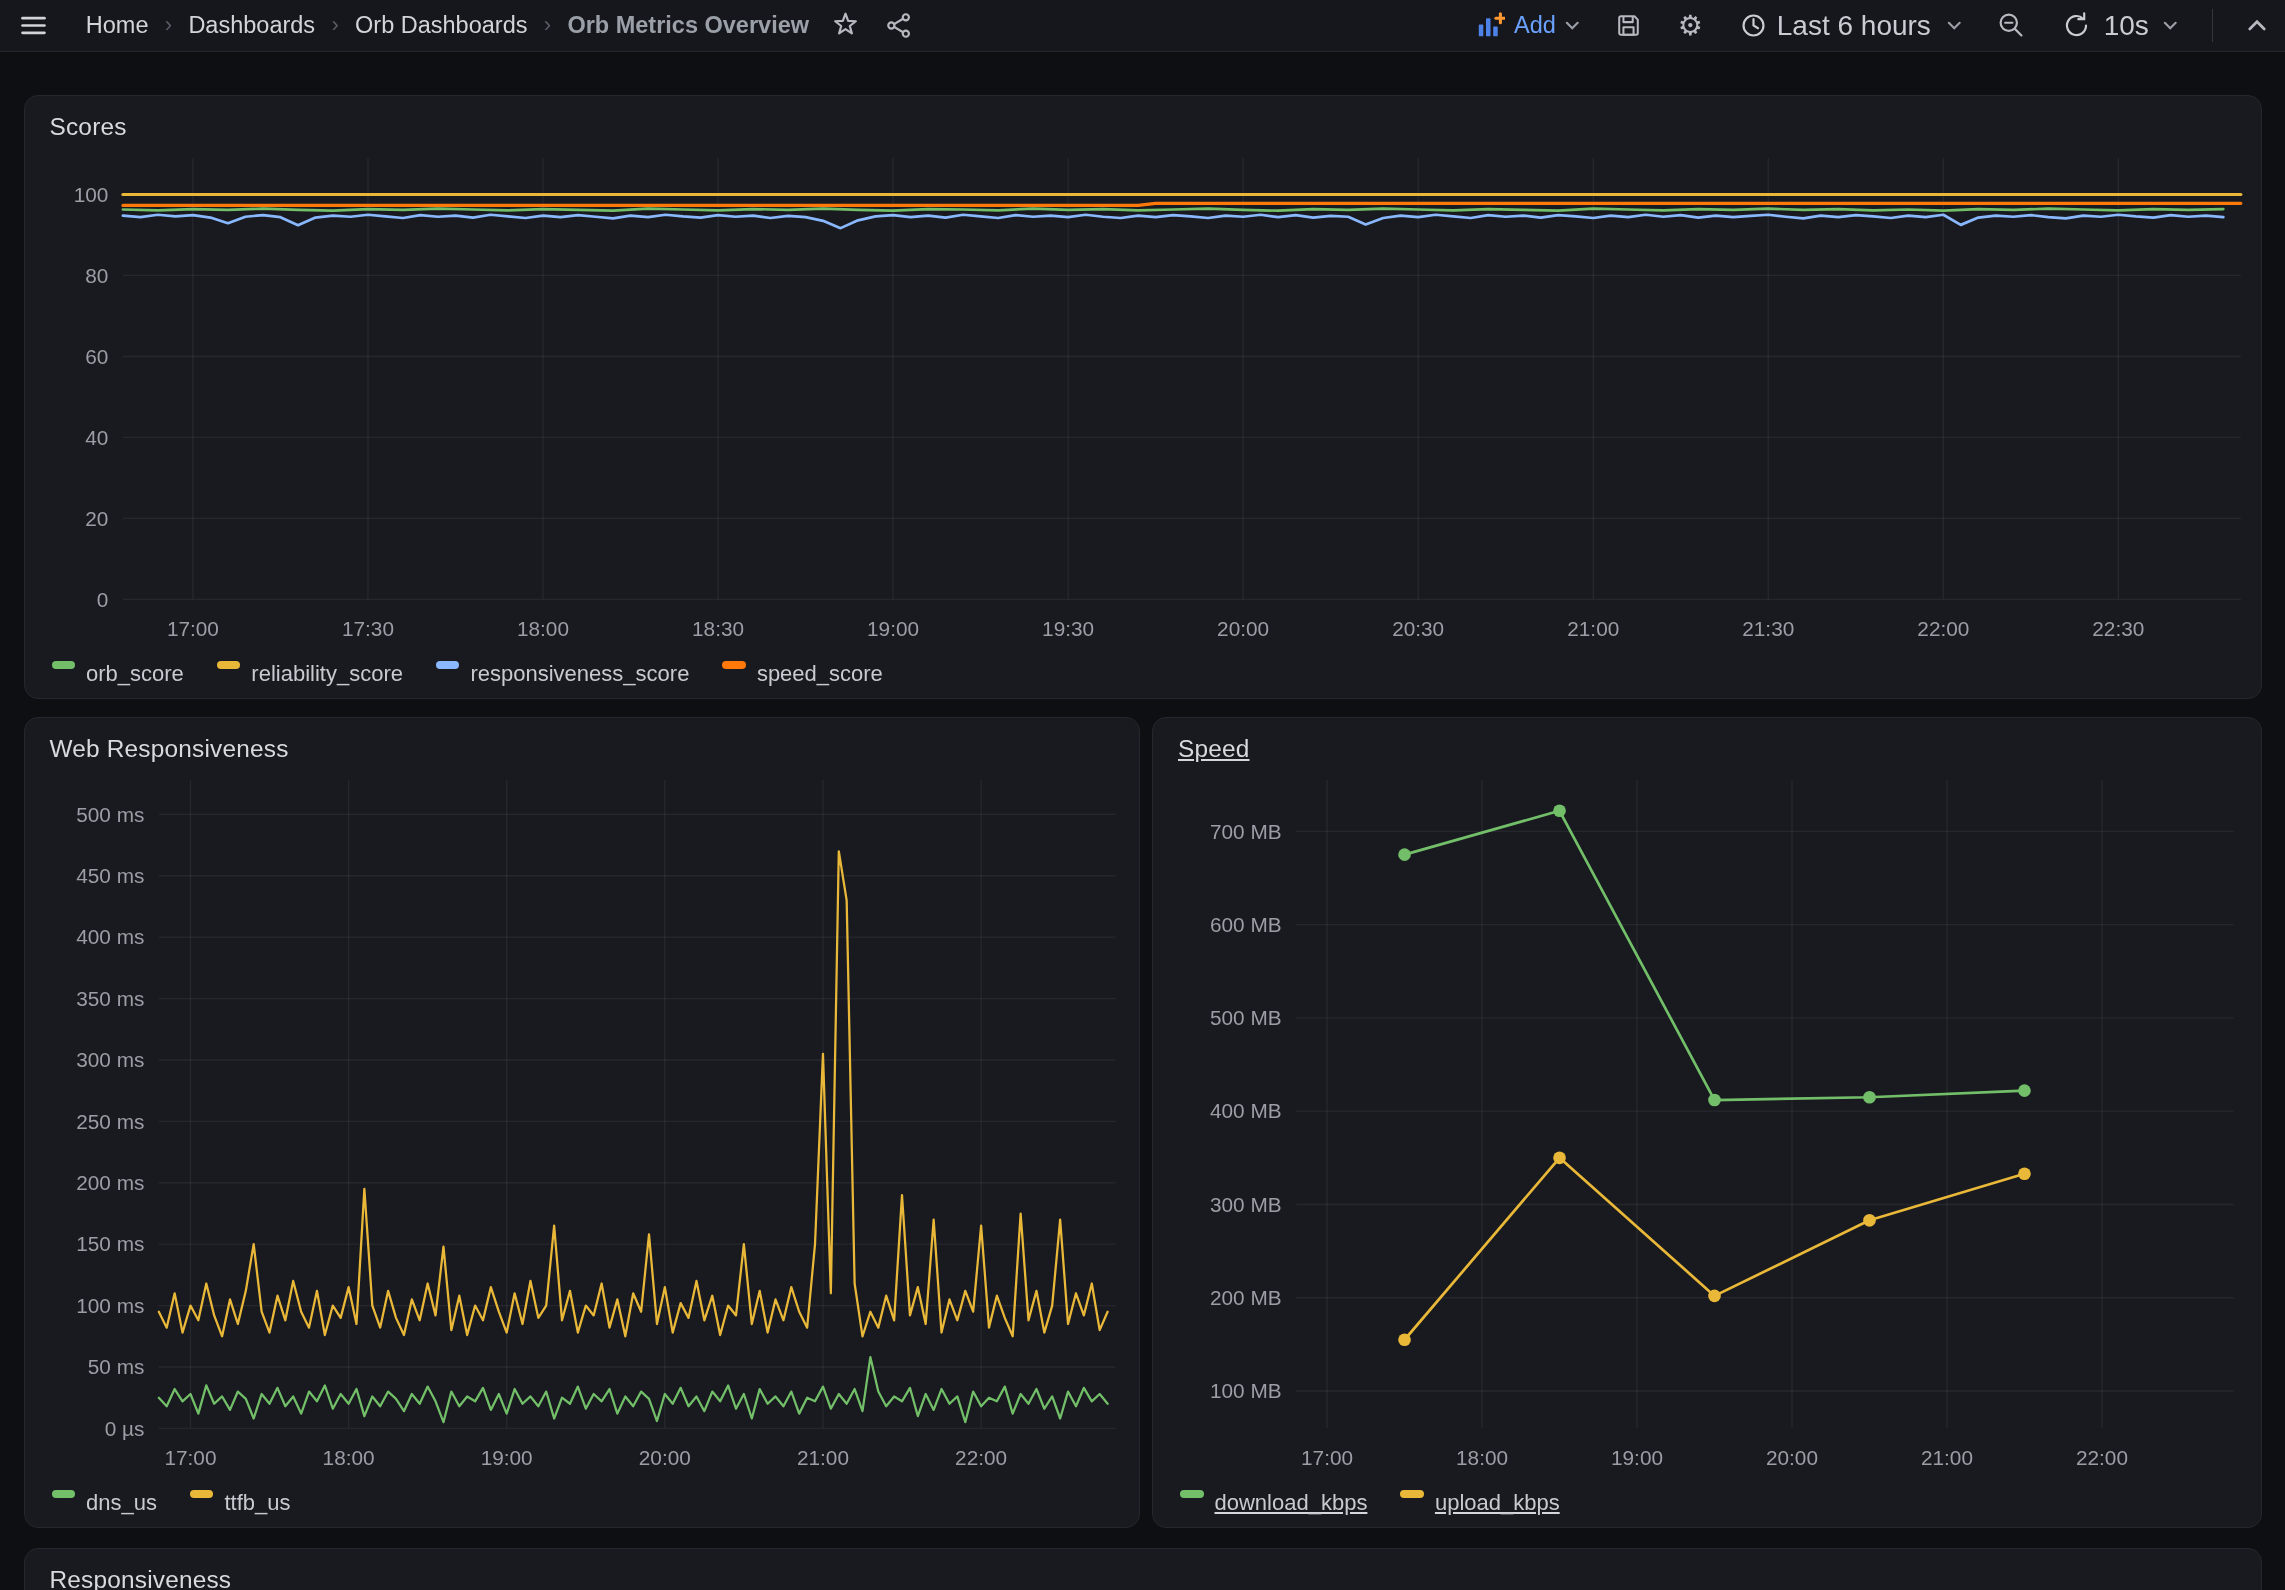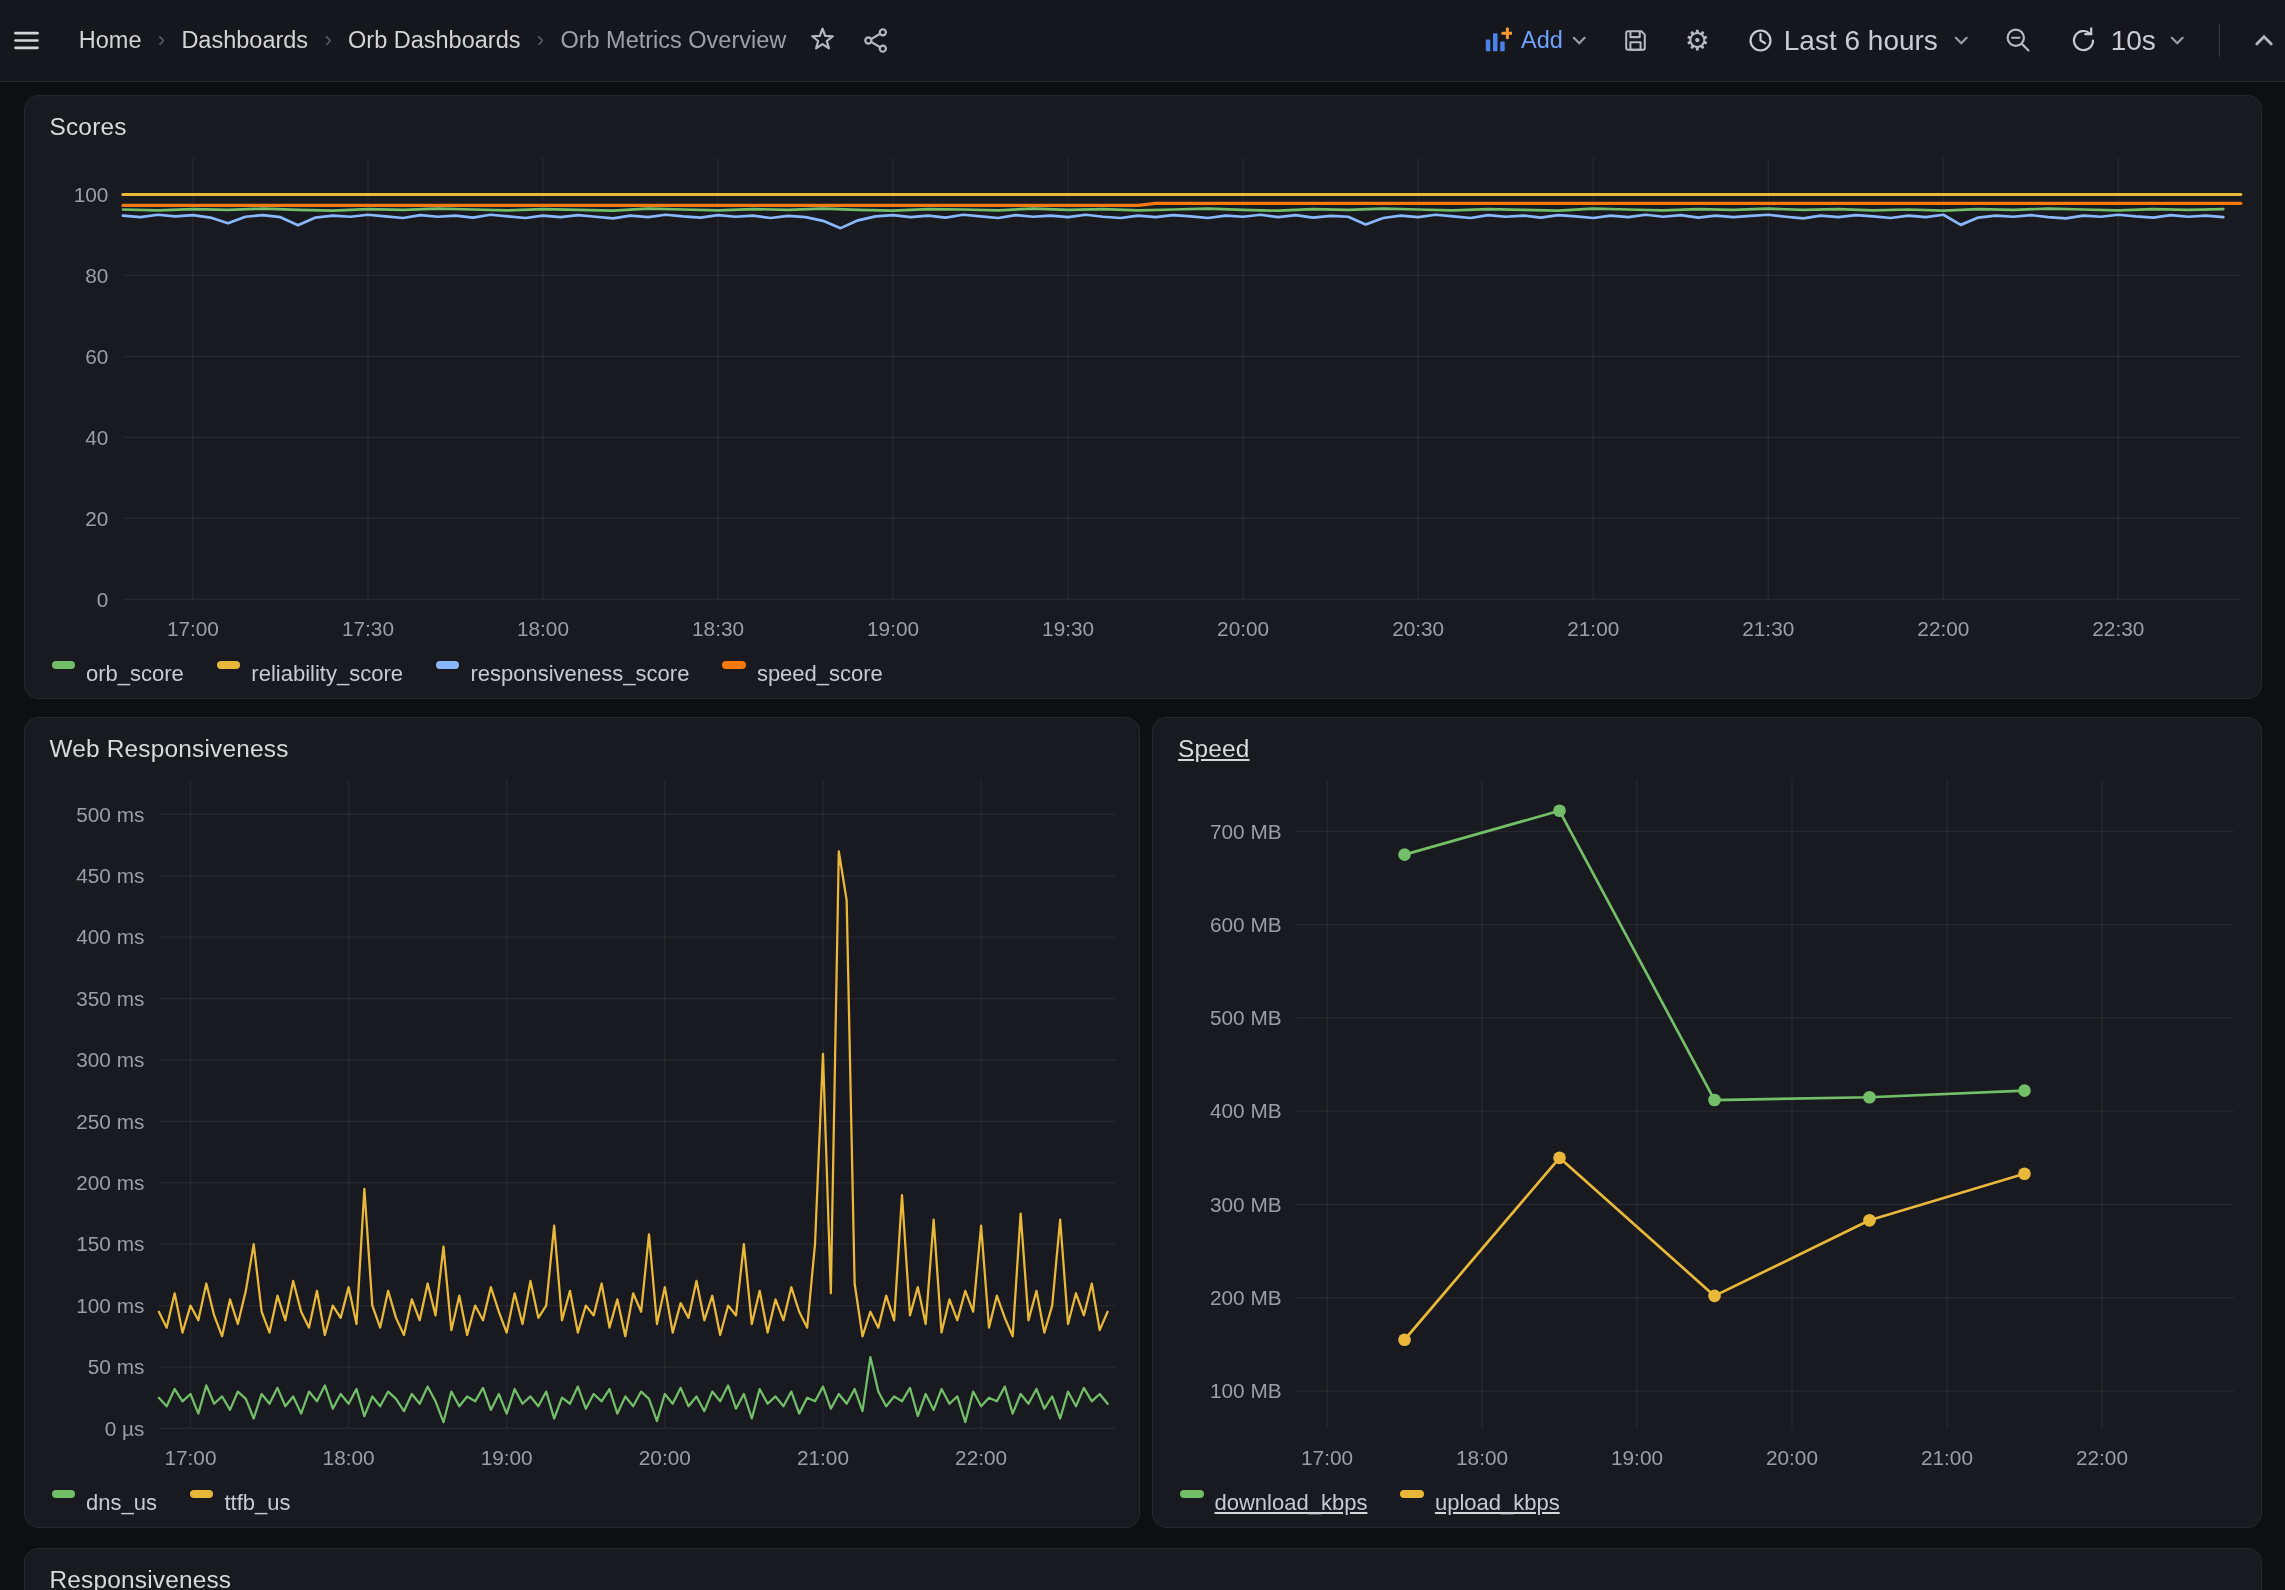--- a/index.html
+++ b/index.html
@@ -5,32 +5,32 @@
   html,body{margin:0;padding:0;}
   body{
     width:2285px;height:1590px;overflow:hidden;position:relative;
     background:#0e0f13;
     font-family:"Liberation Sans","DejaVu Sans",sans-serif;
     color:#d5d7da;
     -webkit-font-smoothing:antialiased;
   }
   
   header{
-    position:absolute;top:0;left:0;right:0;height:82px;
+    position:absolute;top:0;left:0;right:0;height:52px;
     background:#16171c;border-bottom:0.9px solid #26282e;
-    display:flex;align-items:center;padding:0 6px;box-sizing:border-box;
+    display:flex;align-items:center;padding:0 13px;box-sizing:border-box;
     z-index:5;
   }
   .hbtn{background:transparent;border:none;padding:5.4px;display:inline-flex;
     align-items:center;gap:9px;cursor:pointer;color:#b6b9c0;}
   .hbtn svg{display:block;}
   .menu-btn{margin-right:31px;color:#d2d4d8;}
   .crumbs{display:flex;align-items:center;gap:16.3px;font-size:23.5px;}
   .crumbs a{color:#d2d4d8;text-decoration:none;cursor:pointer;}
-  .crumbs a.current{color:#9ba0a8;cursor:default;}
+  .crumbs a.current{color:#9ba0a8;cursor:default;font-weight:bold;}
   .crumbs .sep{color:#585c66;font-size:22px;line-height:1;transform:translateY(-0.9px);}
   .after-crumbs{display:flex;align-items:center;margin-left:16.3px;gap:14.5px;}
   .right-tools{margin-left:auto;display:flex;align-items:center;gap:25px;}
   .add-btn{color:#6ba2ff;font-size:23.5px;font-weight:500;}
   .time-btn,.interval-btn{color:#c9ccd2;font-size:28px;}
   .vdivider{width:0.9px;height:33px;background:#33363d;margin:0 3.6px;}
   .caret{color:#9ba0a8;}
   
   main{position:absolute;inset:0;}
   .panel{

